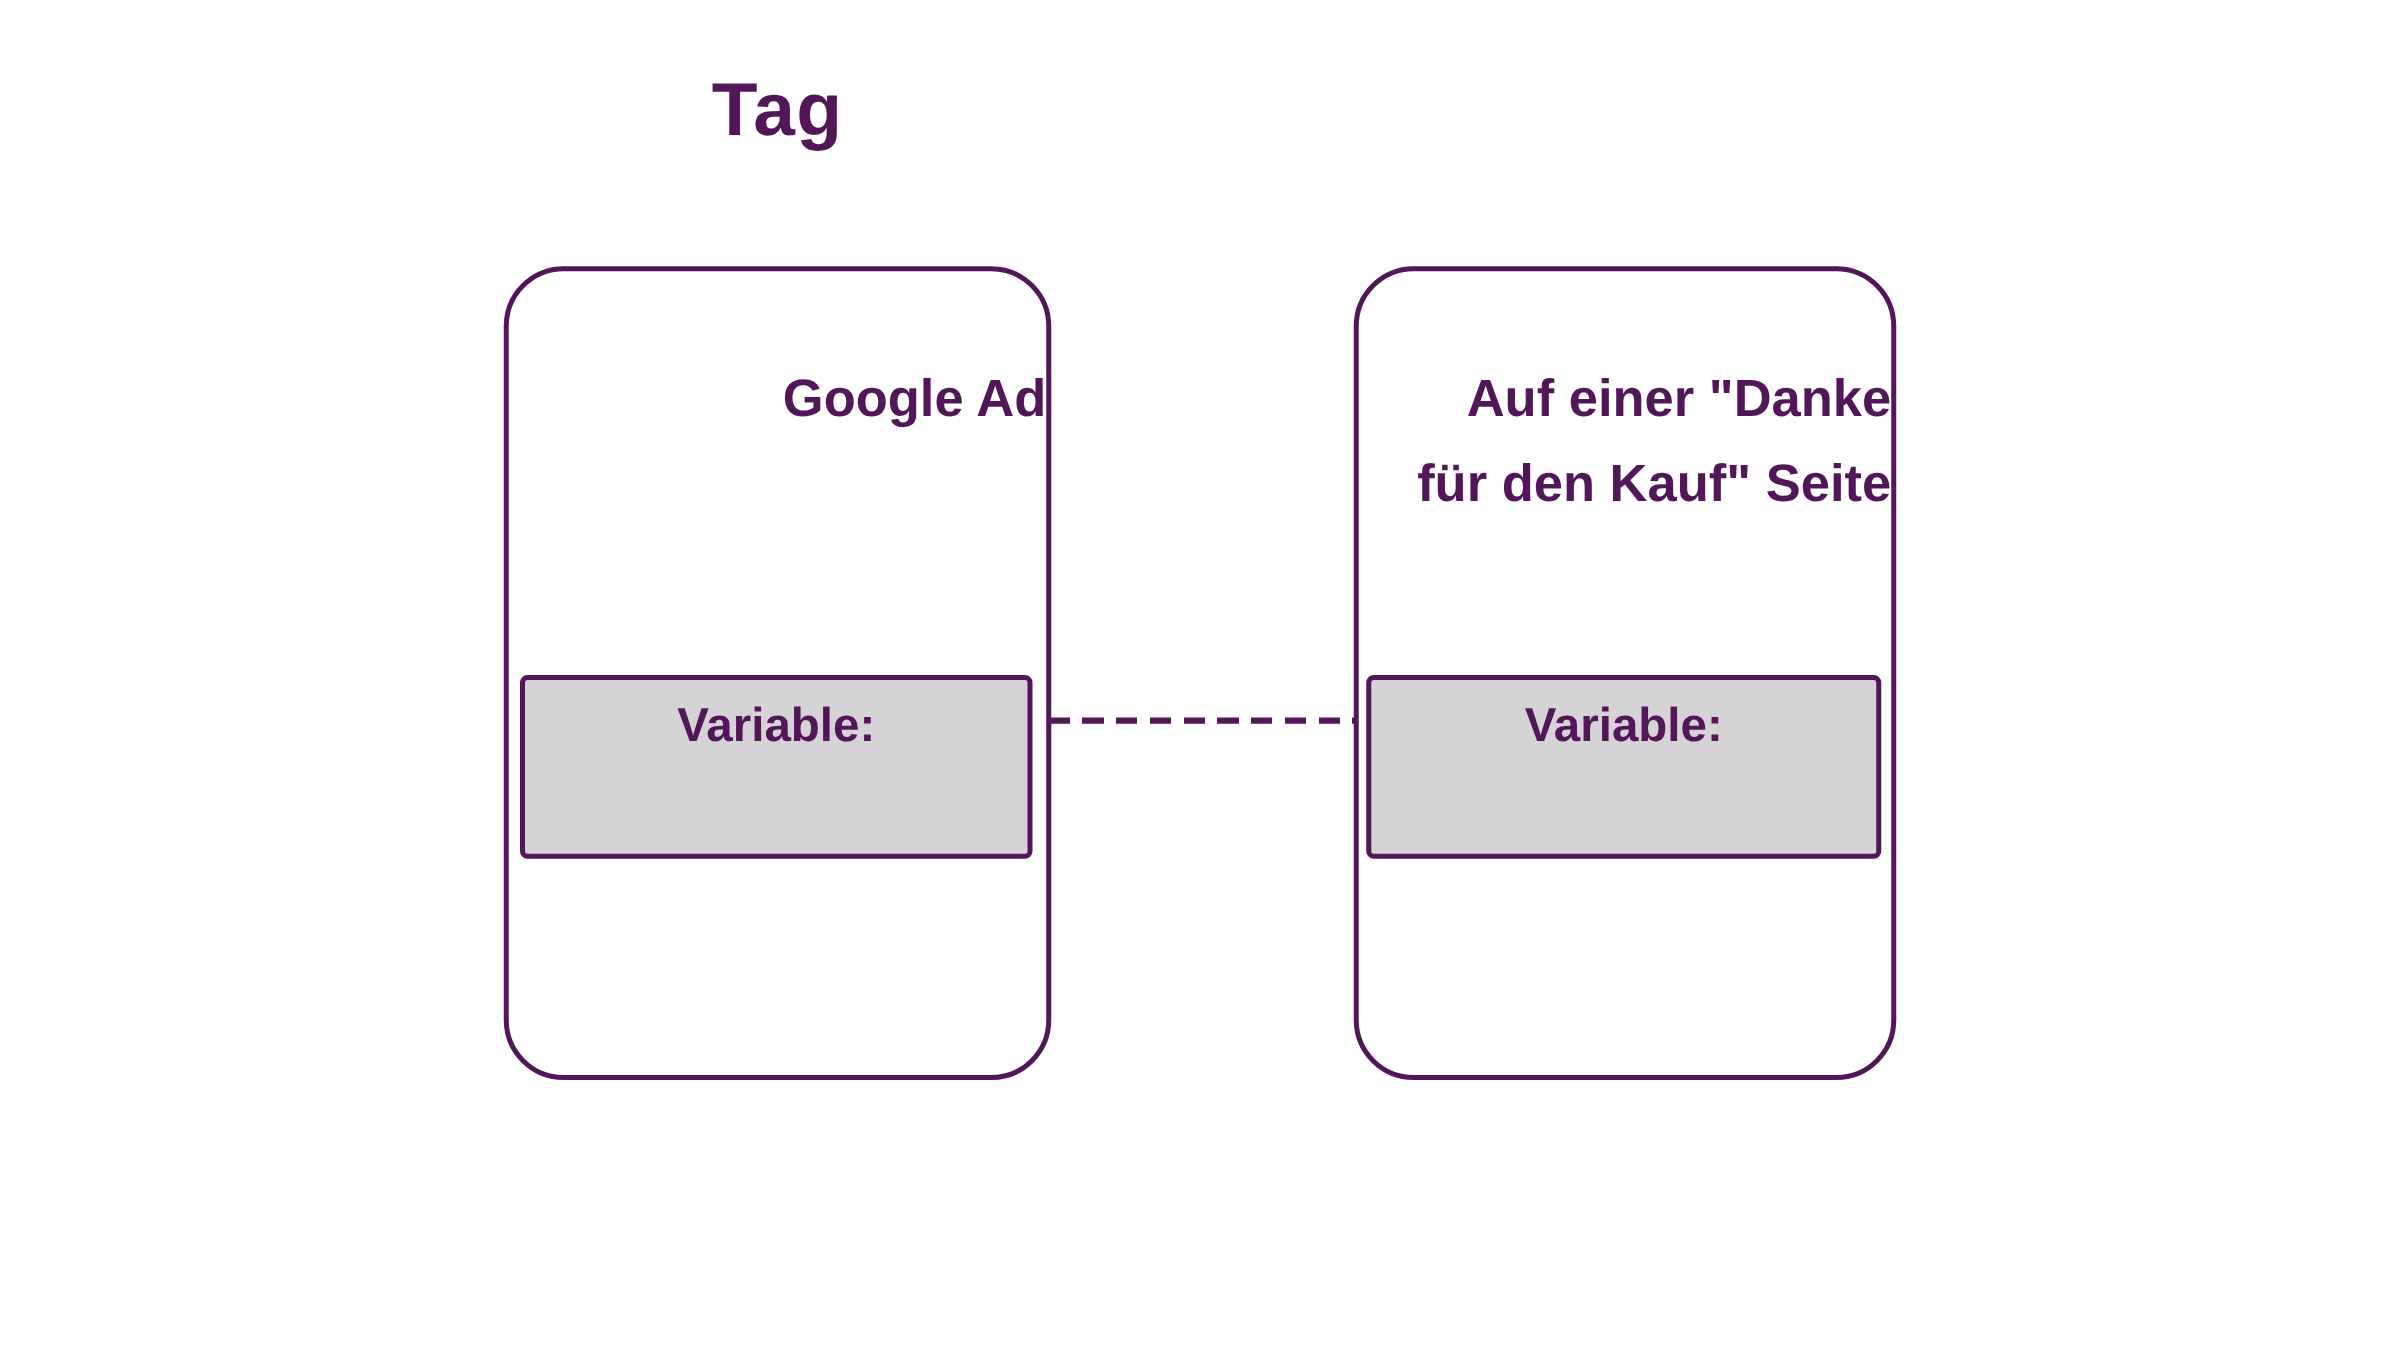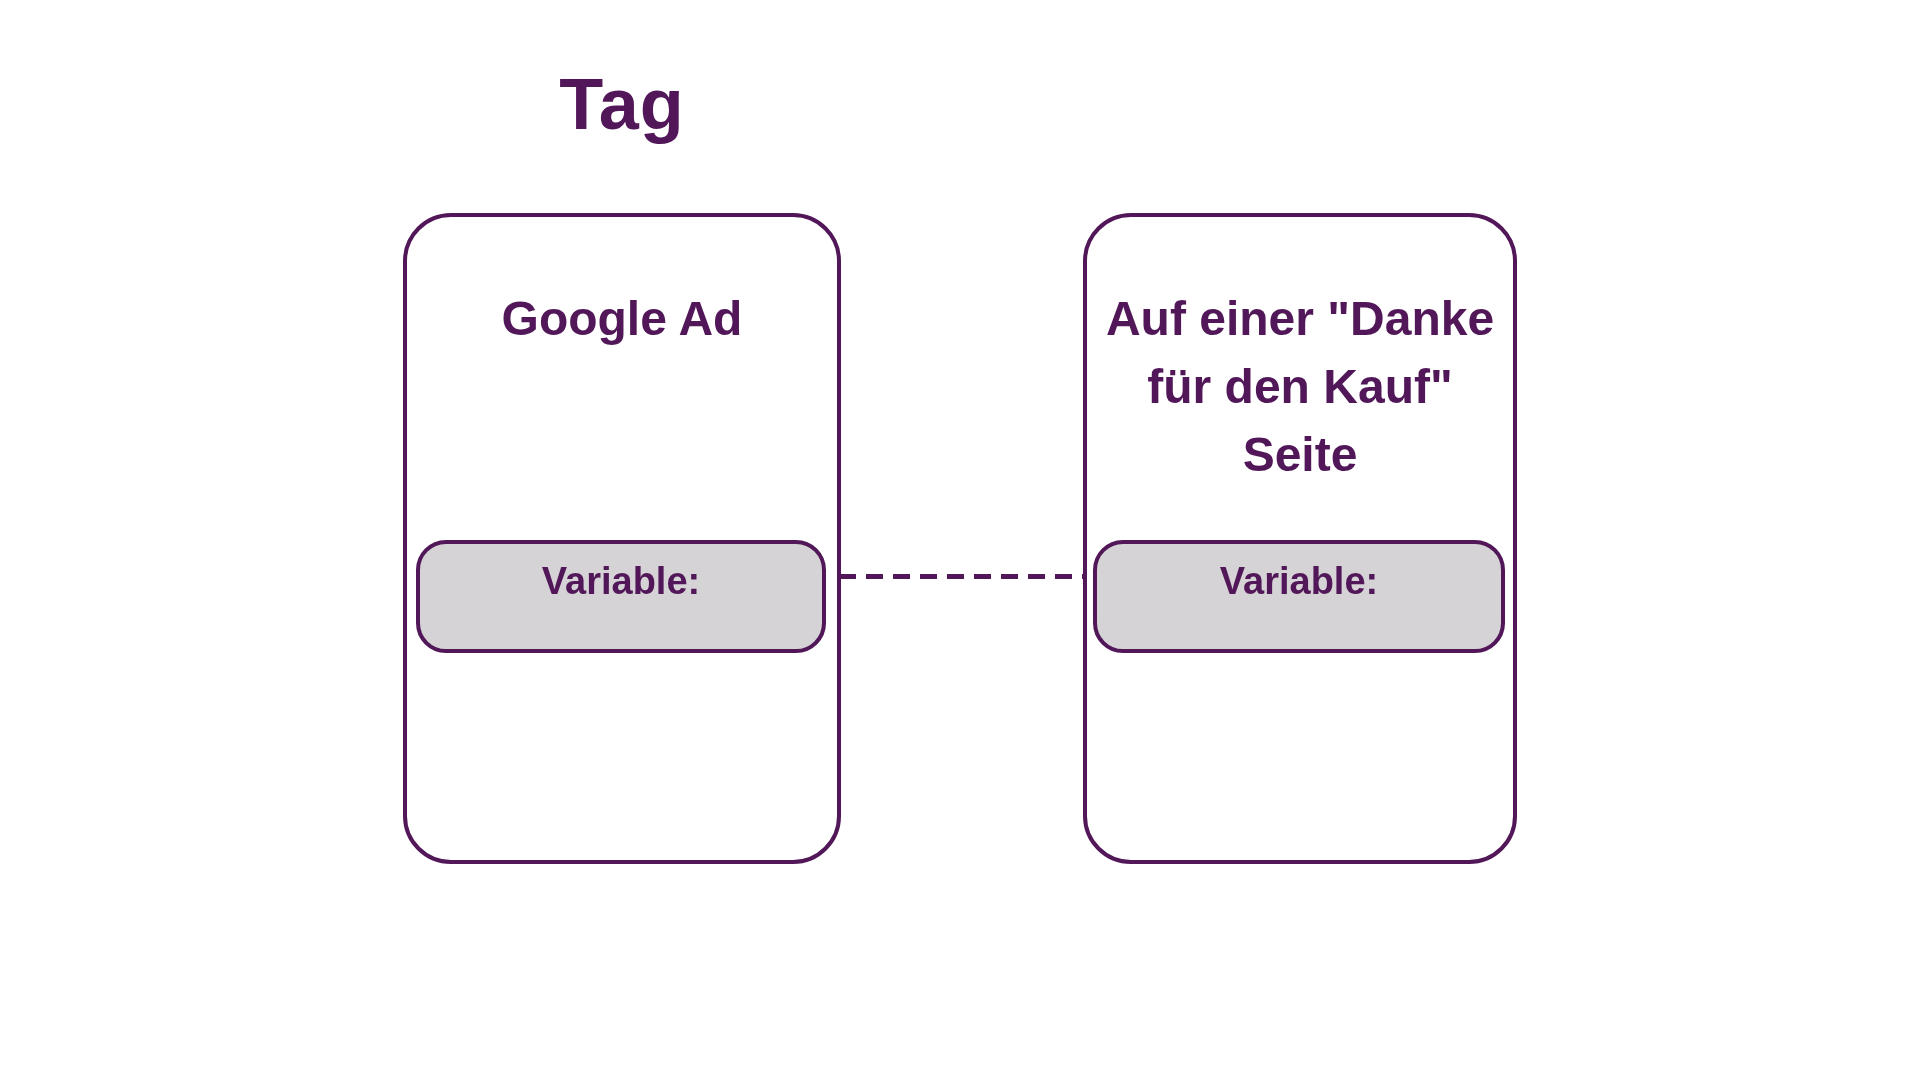--- a/index.html
+++ b/index.html
@@ -11,25 +11,25 @@
     position: relative;
     width: 1920px;
     height: 1080px;
     background: var(--bg, #ffffff);
     font-family: "Liberation Sans", "DejaVu Sans", sans-serif;
     color: var(--purple, #511758);
     overflow: hidden;
   }
   .col-title {
     position: absolute;
-    top: 44px;
+    top: 28px;
     height: 120px;
     line-height: 120px;
     text-align: center;
-    font-size: 72px;
+    font-size: 60px;
     font-weight: 800;
     letter-spacing: 1px;
     color: var(--purple, #511758);
   }
   .col-title.left  { left: 403px; width: 438px; }
   .col-title.right { left: 1083px; width: 434px; }
 
   .card {
     position: absolute;
     top: 213px;
@@ -40,34 +40,34 @@
     box-sizing: border-box;
   }
   .card.left  { left: 403px; width: 438px; }
   .card.right { left: 1083px; width: 434px; }
 
   .card-heading {
     position: absolute;
     top: 68px;
     left: 0;
     width: 100%;
-    text-align: center;
-    font-size: 48px;
+    text-align: right;
+    font-size: 42px;
     font-weight: 700;
     line-height: 68px;
     color: var(--purple, #511758);
   }
 
   .variable-box {
     position: absolute;
     top: 540px;
-    height: 113px;
+    height: 147px;
     background: var(--gray, #D6D3D6);
     border: 4px solid var(--purple, #511758);
-    border-radius: 30px;
+    border-radius: 6px;
     box-sizing: border-box;
     text-align: center;
   }
   .variable-box.left  { left: 416px; width: 410px; }
   .variable-box.right { left: 1093px; width: 412px; }
 
   .variable-label {
     margin-top: 14px;
     font-size: 38px;
     font-weight: 700;

